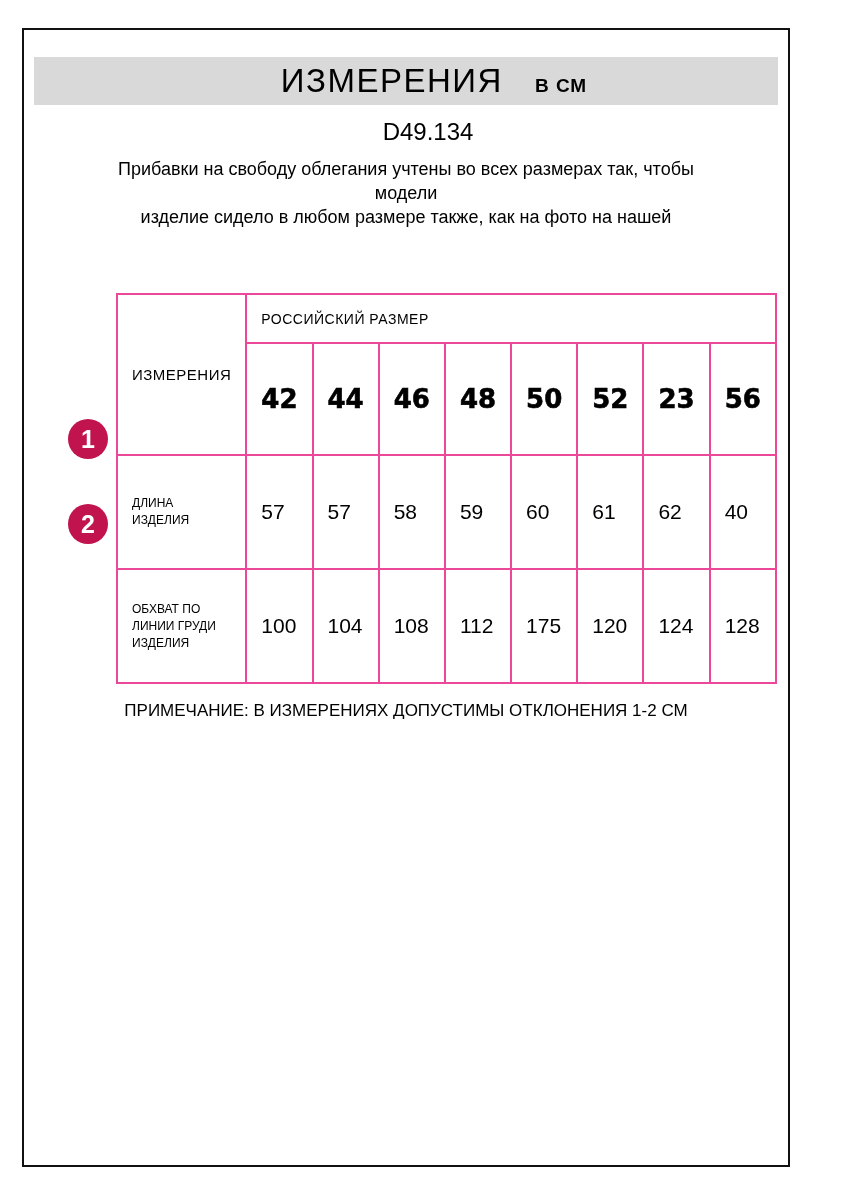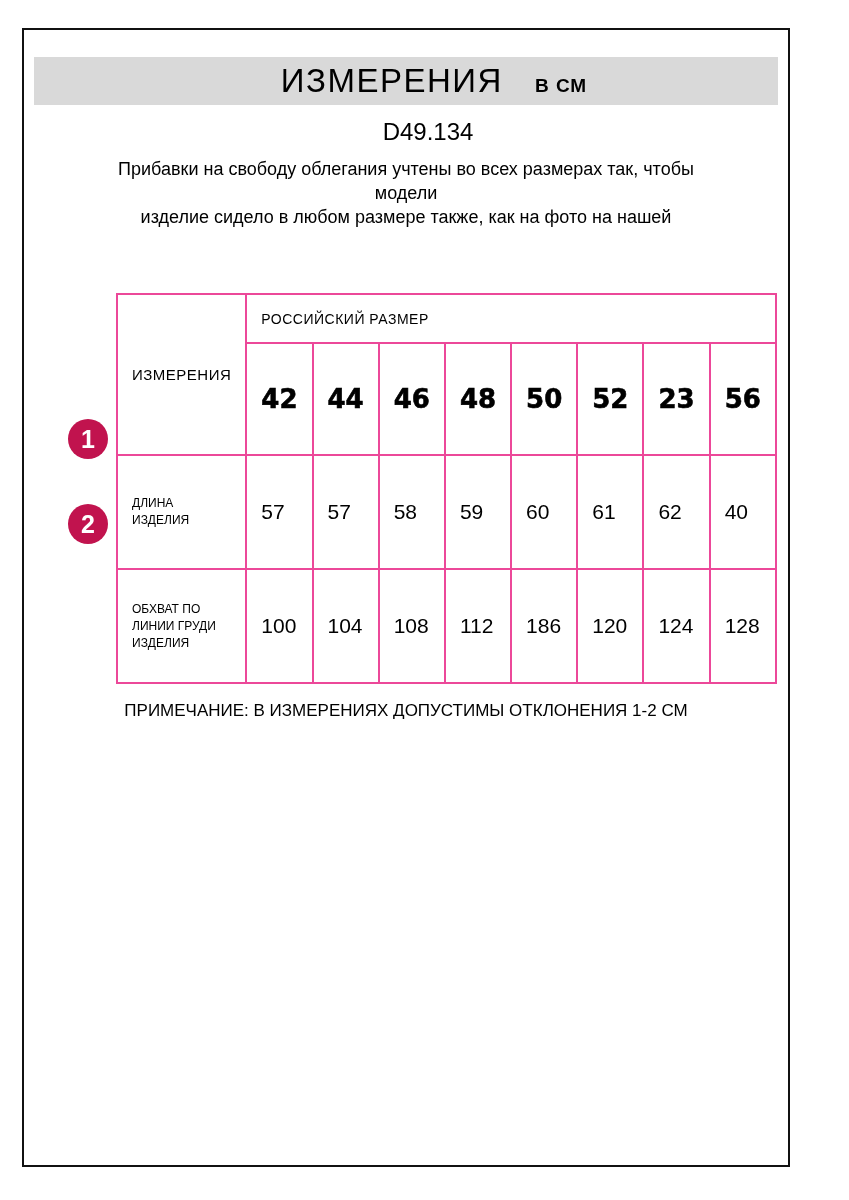--- a/index.html
+++ b/index.html
@@ -192,21 +192,21 @@
           <td class="c-val">61</td>
           <td class="c-val">62</td>
           <td class="c-val">40</td>
         </tr>
         <tr class="r-data">
           <td class="c-label">ОБХВАТ ПО ЛИНИИ ГРУДИ ИЗДЕЛИЯ</td>
           <td class="c-val">100</td>
           <td class="c-val">104</td>
           <td class="c-val">108</td>
           <td class="c-val">112</td>
-          <td class="c-val">186</td>
+          <td class="c-val">175</td>
           <td class="c-val">120</td>
           <td class="c-val">124</td>
           <td class="c-val">128</td>
         </tr>
       </tbody>
     </table>
   </div>
 
   <div class="note">ПРИМЕЧАНИЕ: В ИЗМЕРЕНИЯХ ДОПУСТИМЫ ОТКЛОНЕНИЯ 1-2 СМ</div>
 

